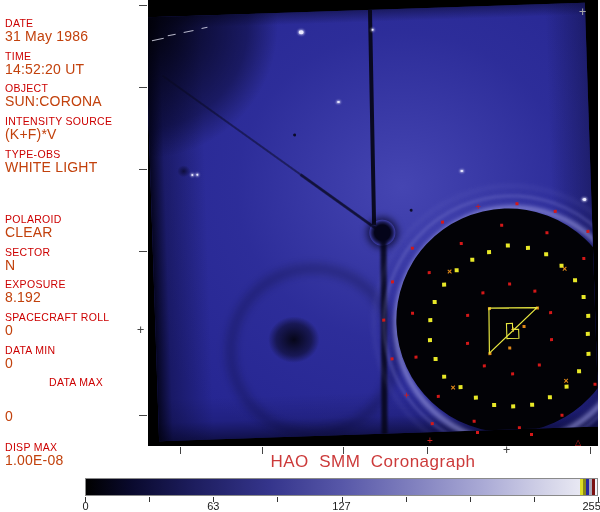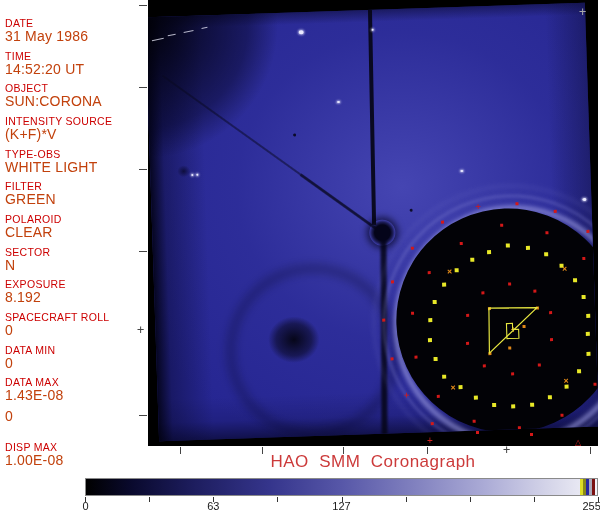--- a/index.html
+++ b/index.html
@@ -90,47 +90,42 @@
         <div class="fvalue">SUN:CORONA</div>
       </div>
       <div class="field" style="top: 133.6px;">
         <div class="flabel">TYPE-OBS</div>
         <div class="fvalue">WHITE LIGHT</div>
       </div>
       <div class="field" style="top: 100.95px;">
         <div class="flabel">INTENSITY SOURCE</div>
         <div class="fvalue">(K+F)*V</div>
       </div>
-      <div class="field" style="top: 166.25px;">
-        <div class="flabel">FILTER</div>
-        <div class="fvalue">GREEN</div>
-      </div>
       <div class="field" style="top: 198.9px;">
         <div class="flabel">POLAROID</div>
         <div class="fvalue">CLEAR</div>
       </div>
       <div class="field" style="top: 231.55px;">
         <div class="flabel">SECTOR</div>
         <div class="fvalue">N</div>
       </div>
       <div class="field" style="top: 264.2px;">
         <div class="flabel">EXPOSURE</div>
         <div class="fvalue">8.192</div>
       </div>
       <div class="field" style="top: 296.85px;">
         <div class="flabel">SPACECRAFT ROLL</div>
         <div class="fvalue">0</div>
       </div>
       <div class="field" style="top: 329.5px;">
         <div class="flabel">DATA MIN</div>
         <div class="fvalue">0</div>
       </div>
-      <div class="field" style="top: 362.15px;">
+      <div class="field" style="top: 362.15px; margin-left: 44px;">
         <div class="flabel">DATA MAX</div>
-        <div class="fvalue">1.43E-08</div>
       </div>
       <div class="field" style="top: 394.8px;">
         <div class="fvalue">0</div>
       </div>
       <div class="field" style="top: 427.45px;">
         <div class="flabel">DISP MAX</div>
         <div class="fvalue">1.00E-08</div>
       </div>
     </div>
 

